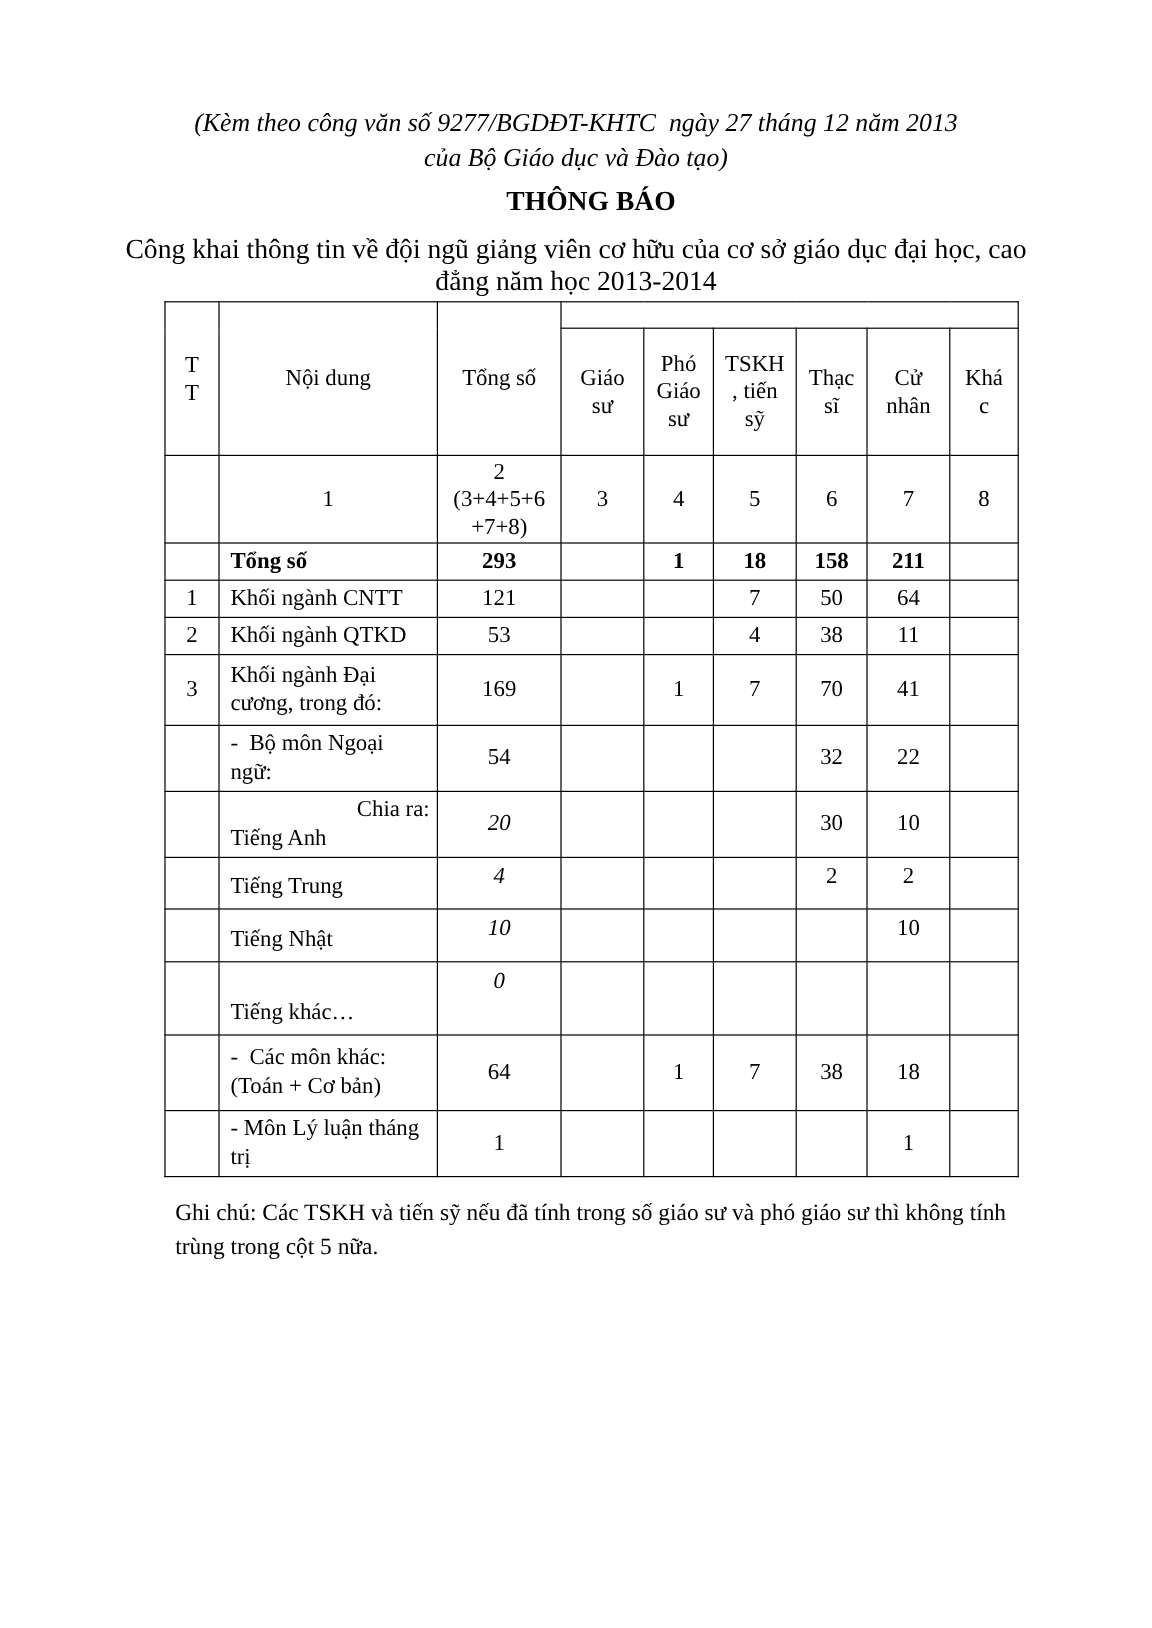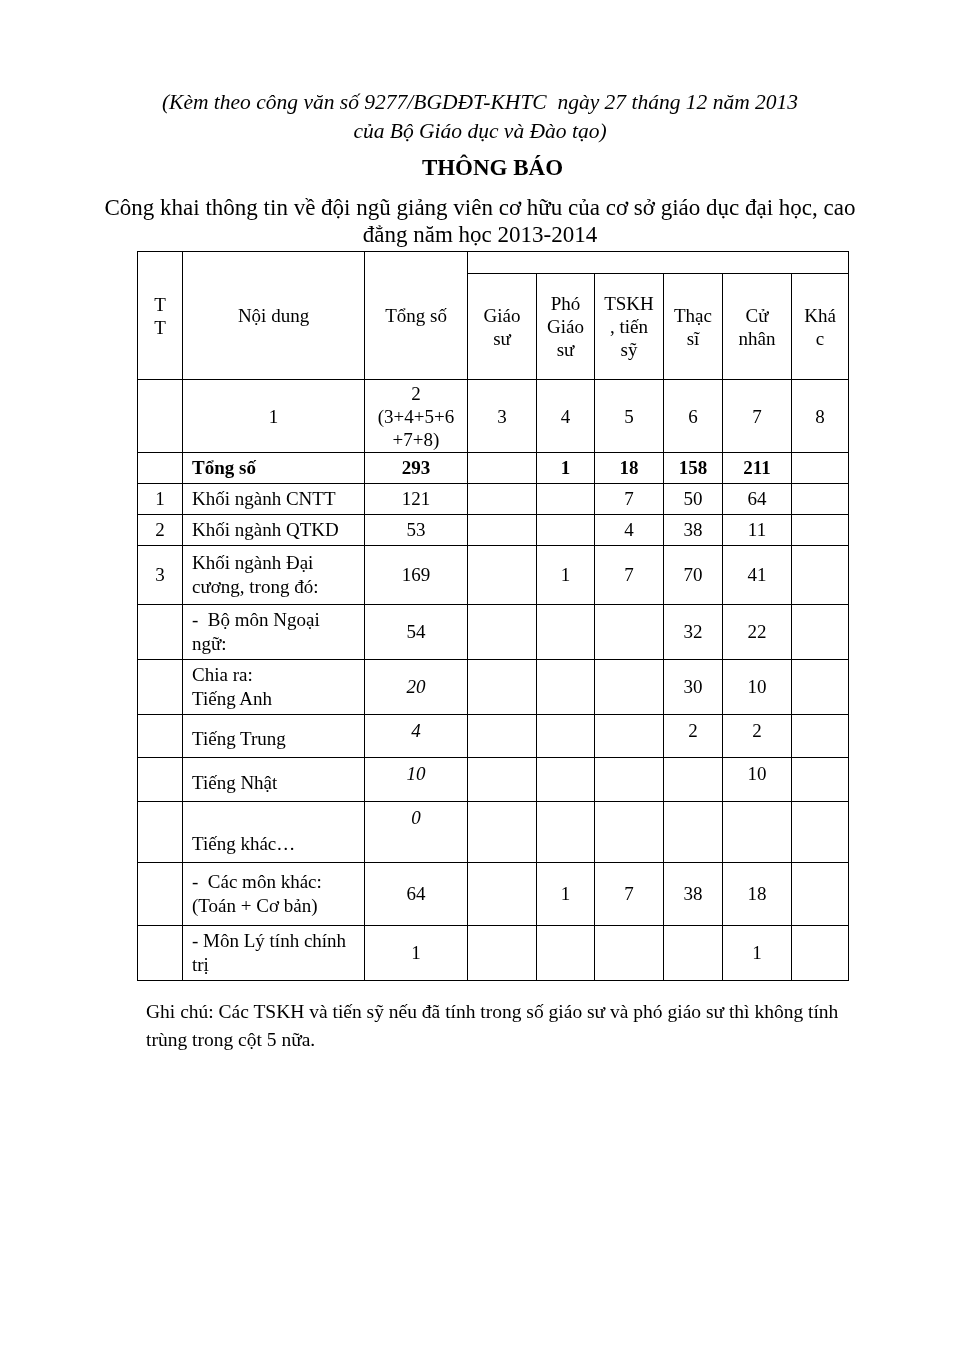--- a/index.html
+++ b/index.html
@@ -84,21 +84,21 @@
     padding: 3px 6px 3px 9px;
     line-height: 24px;
     white-space: pre-wrap;
   }
   td.value-cell { text-align: center; }
 
   tr.bold-row td { font-weight: bold; }
   tr.vi td.c-tong { font-style: italic; }
   tr.bottom td.label-cell { vertical-align: bottom; padding-bottom: 6px; }
   tr.bottom td.value-cell { vertical-align: top; padding-top: 5px; }
-  .center-line { text-align: left; }
+  .center-line { text-align: right; }
 
   .footnote {
     margin: 17px 110px 0 146px;
     font-size: 19.5px;
     line-height: 28px;
     white-space: pre-wrap;
   }
 </style>
 </head>
 <body>
@@ -274,21 +274,21 @@
           <td class="value-cell c-tong">64</td>
           <td class="value-cell"></td>
           <td class="value-cell">1</td>
           <td class="value-cell">7</td>
           <td class="value-cell">38</td>
           <td class="value-cell">18</td>
           <td class="value-cell"></td>
         </tr>
         <tr style="height: 45px;">
           <td class="tt-cell"></td>
-          <td class="label-cell">- Môn Lý tính chính
+          <td class="label-cell">- Môn Lý luận tháng
 trị</td>
           <td class="value-cell c-tong">1</td>
           <td class="value-cell"></td>
           <td class="value-cell"></td>
           <td class="value-cell"></td>
           <td class="value-cell"></td>
           <td class="value-cell">1</td>
           <td class="value-cell"></td>
         </tr>
       </tbody>

